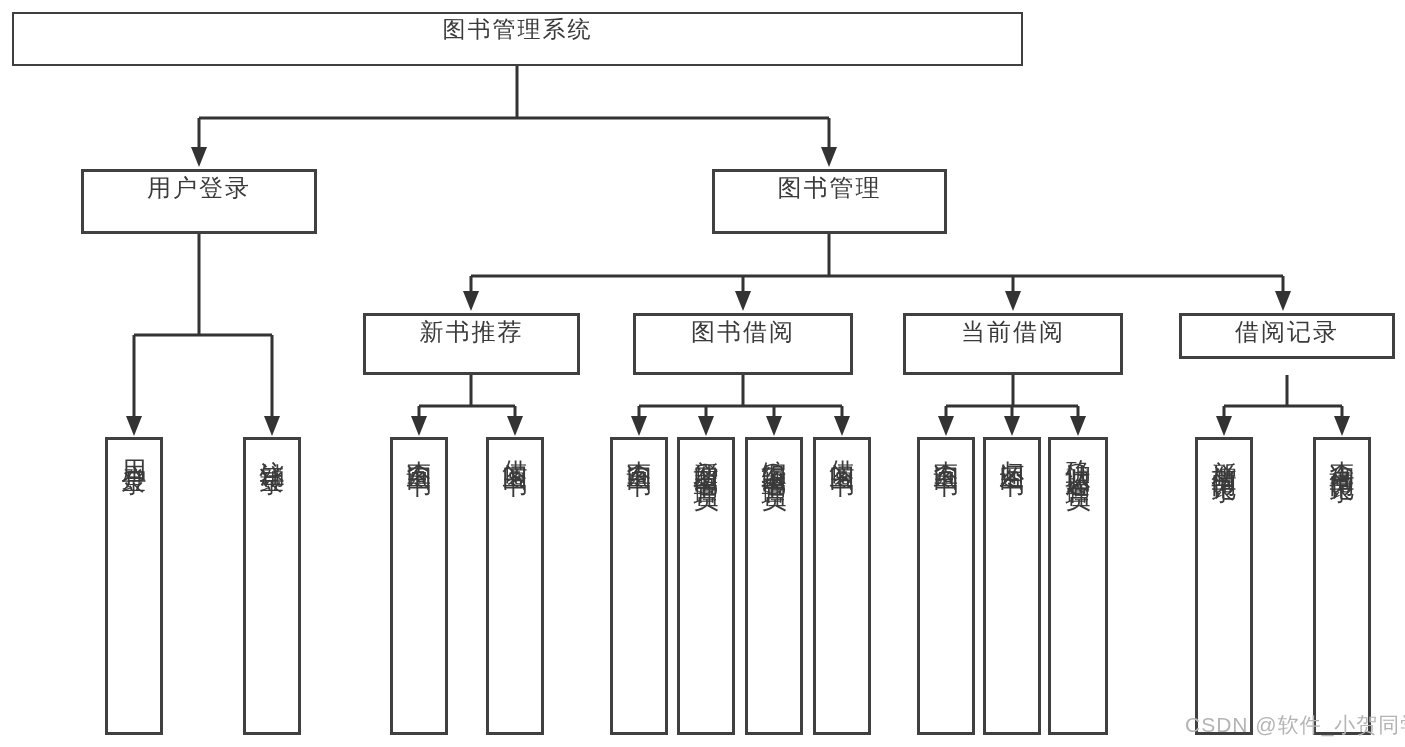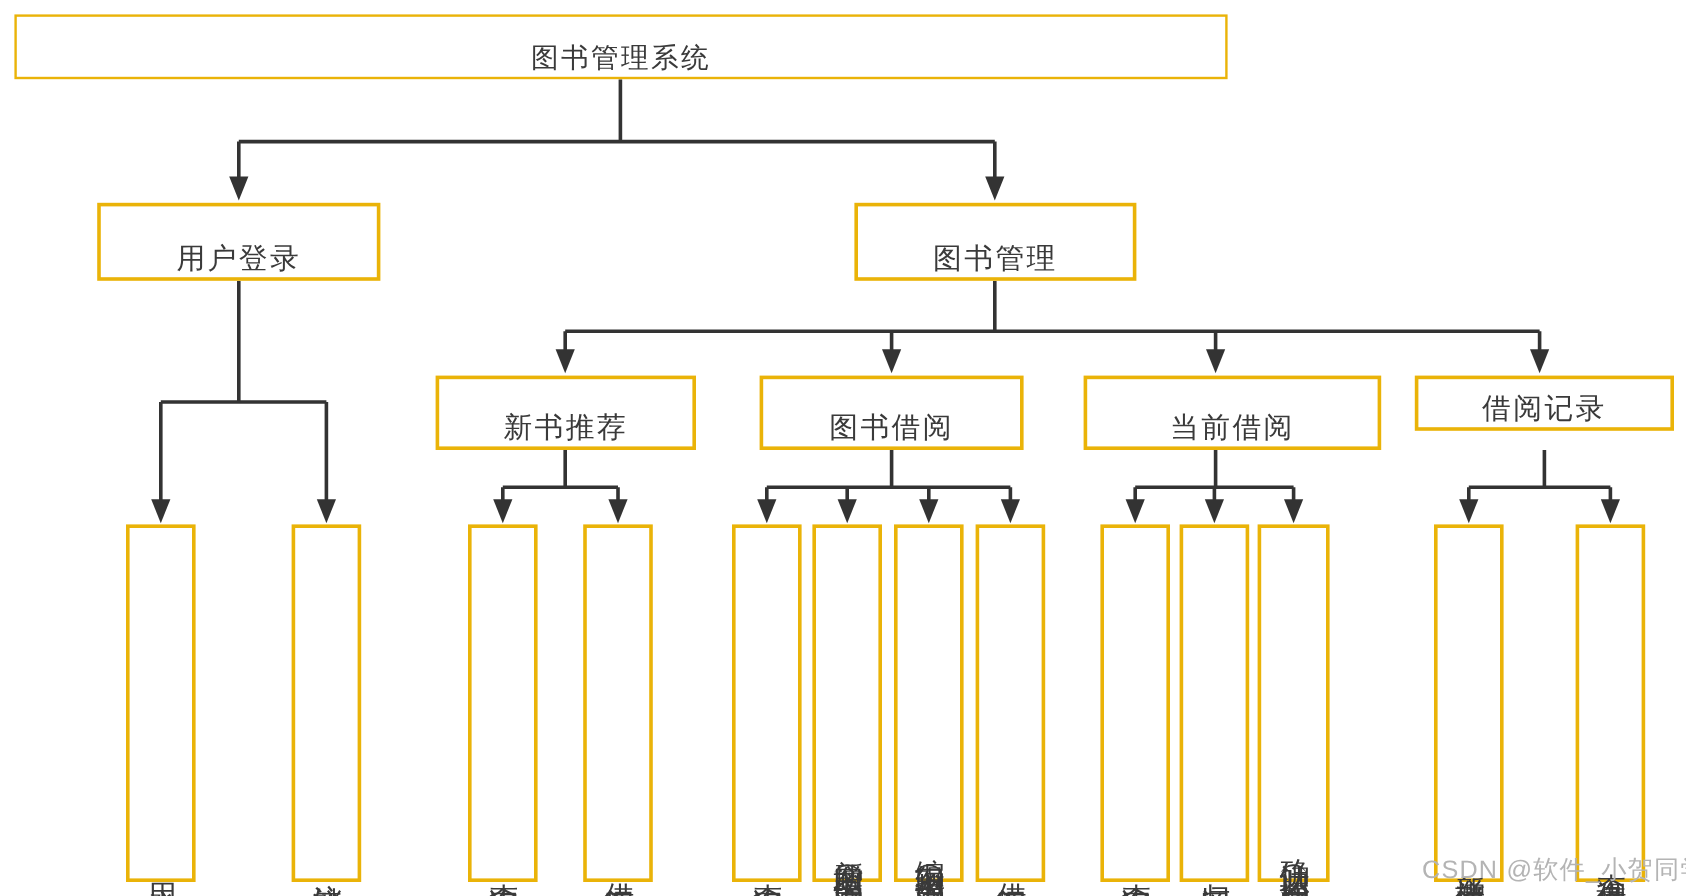--- a/index.html
+++ b/index.html
@@ -19,23 +19,23 @@
     position: absolute;
     left: 0;
     top: 0;
     width: 1405px;
     height: 747px;
   }
   .node {
     position: absolute;
     box-sizing: border-box;
     background: #ffffff;
-    border: 3px solid #eab308;
+    border: 3px solid #404040;
     display: flex;
-    align-items: flex-end;
+    align-items: flex-start;
     justify-content: center;
     color: #3a3a3a;
   }
   .h-label {
     font-size: 24px;
     letter-spacing: 2px;
     white-space: nowrap;
   }
   .root-label {
     font-size: 23px;
@@ -114,21 +114,21 @@
   <div class="node" style="left:712px; top:169px; width:235px; height:65px;">
     <span class="h-label">图书管理</span>
   </div>
 
   <div class="node" style="left:633px; top:313px; width:220px; height:62px;">
     <span class="h-label">图书借阅</span>
   </div>
   <div class="node" style="left:363px; top:313px; width:217px; height:62px;">
     <span class="h-label">新书推荐</span>
   </div>
-  <div class="node" style="left:903px; top:313px; width:248px; height:62px;">
+  <div class="node" style="left:903px; top:313px; width:220px; height:62px;">
     <span class="h-label">当前借阅</span>
   </div>
   <div class="node" style="left:1179px; top:313px; width:216px; height:46px;">
     <span class="h-label">借阅记录</span>
   </div>
 
   <div class="node" style="left:105px; top:437px; width:58px; height:298px;">
     <span class="v-label">用户登录</span>
   </div>
   <div class="node" style="left:243px; top:437px; width:58px; height:298px;">

